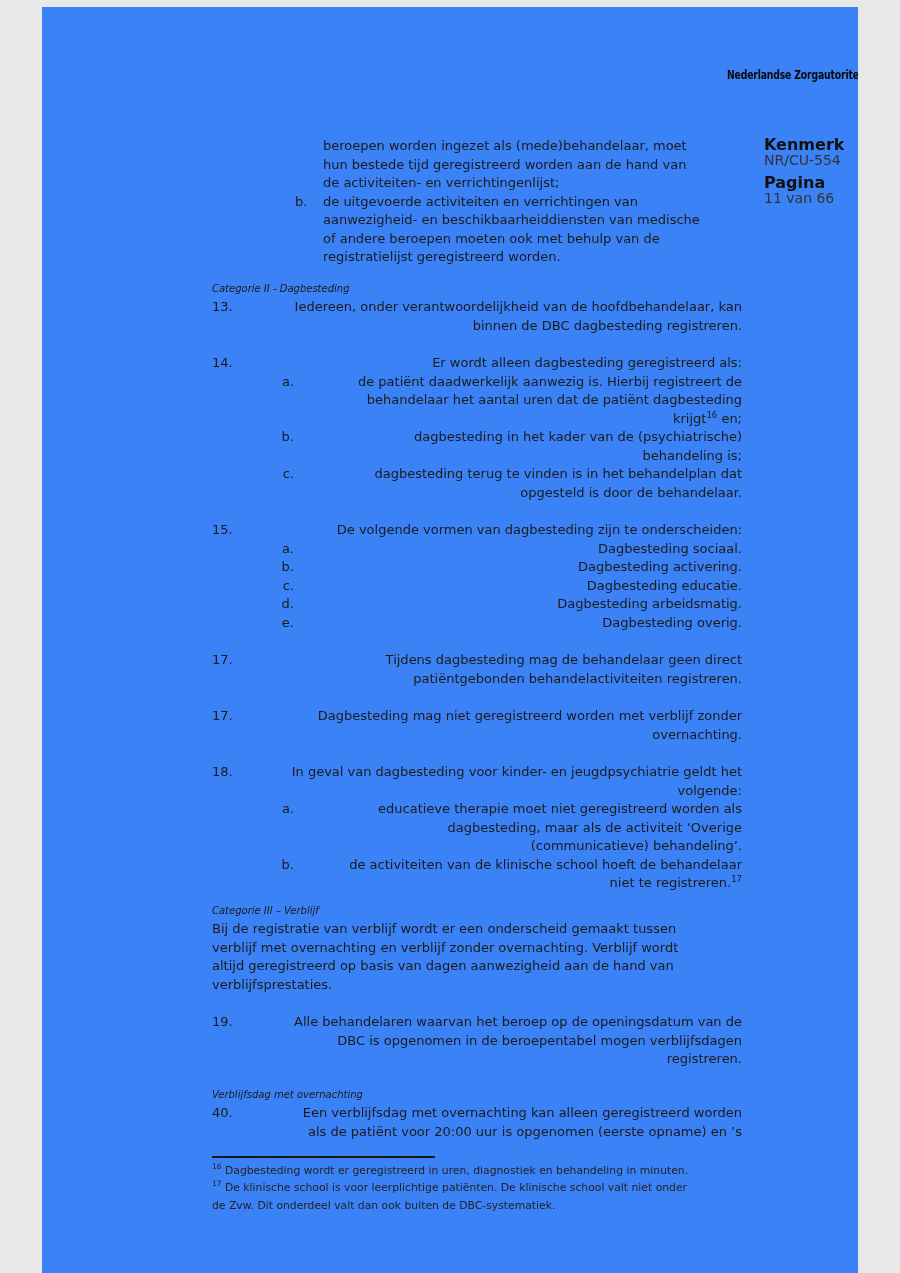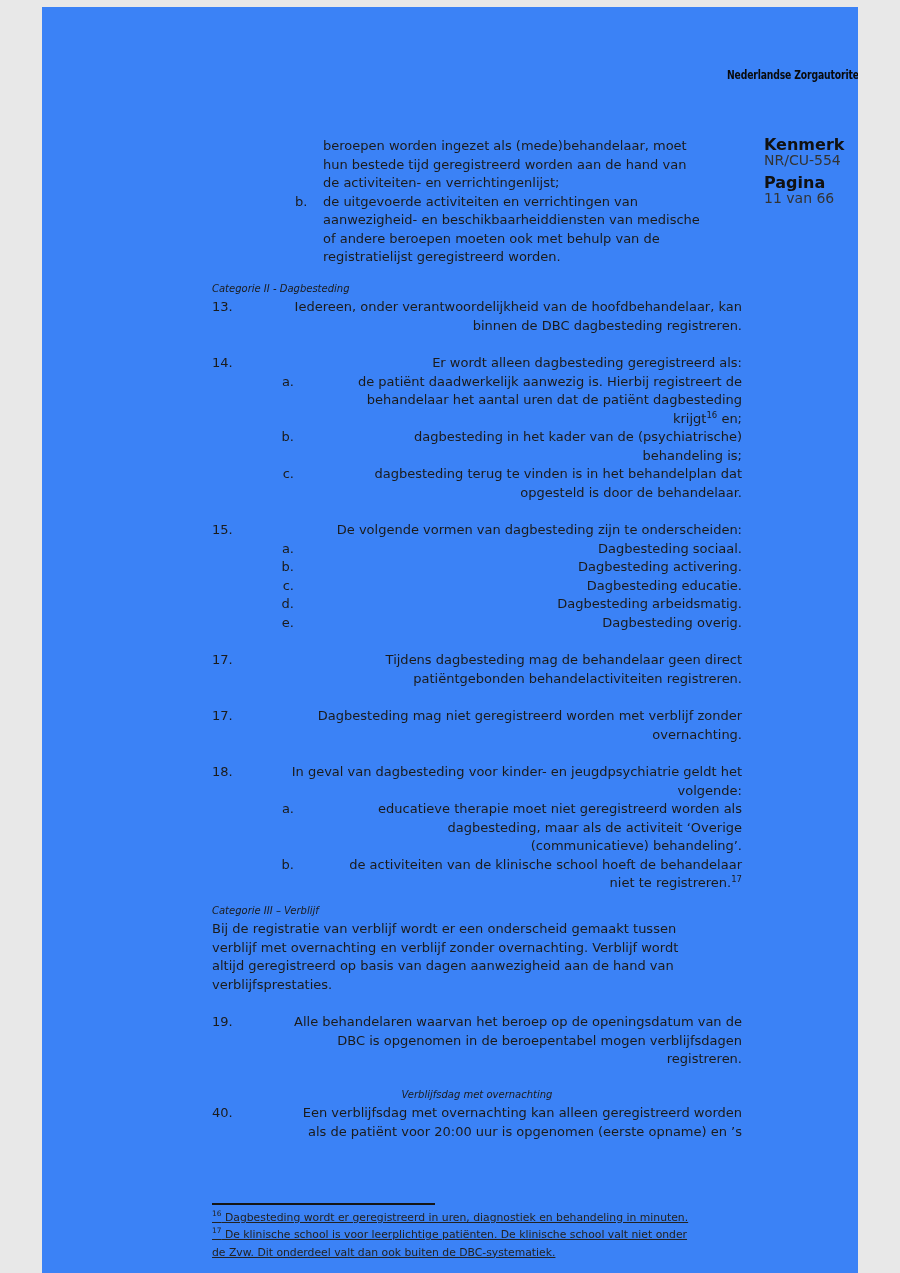--- a/index.html
+++ b/index.html
@@ -34,32 +34,32 @@
   .main {
     position:absolute; left:170px; top:130px; width:530px;
     font-size:13px; line-height:18.5px;
   }
   .pre { white-space:pre-line; }
   .cont-tail { margin-left:111px; }
   .deep-item { display:flex; margin-left:83px; }
   .deep-item > .marker { flex:0 0 28px; }
   .heading { font-style:italic; font-weight:normal; font-size:10px; margin:13px 0 0 0; }
   .heading.small-gap { margin-top:9px; }
-  .heading.std-gap { margin-top:17px;text-align:center; }
+  .heading.std-gap { margin-top:17px; }
   .item { display:flex; }
   .item.gap { margin-top:19px; }
   .item > .marker { flex:0 0 28px; }
   .item > .body { flex:1;text-align:right; }
   .subitem { display:flex; margin-left:25px; }
   .subitem > .marker { flex:0 0 29px; }
   .subitem > .body { flex:1; }
   .para { margin:0; }
   sup { font-size:8.5px; line-height:0; vertical-align:super; }
   
-  .footnotes { position:absolute; left:170px; top:1196px; width:530px; font-size:10.8px; line-height:17.3px; color:#222;text-decoration:underline; }
+  .footnotes { position:absolute; left:170px; top:1149px; width:530px; font-size:10.8px; line-height:17.3px; color:#222; }
   .fn-rule { width:223px; border-top:2px solid #161616; margin-bottom:4px; }
   .fn sup { font-size:7.5px; }
 </style>
 </head>
 <body>
 
 <div class="page">
 
   <div class="logo">
     <span>Nederlandse Zorgautoriteit</span>

